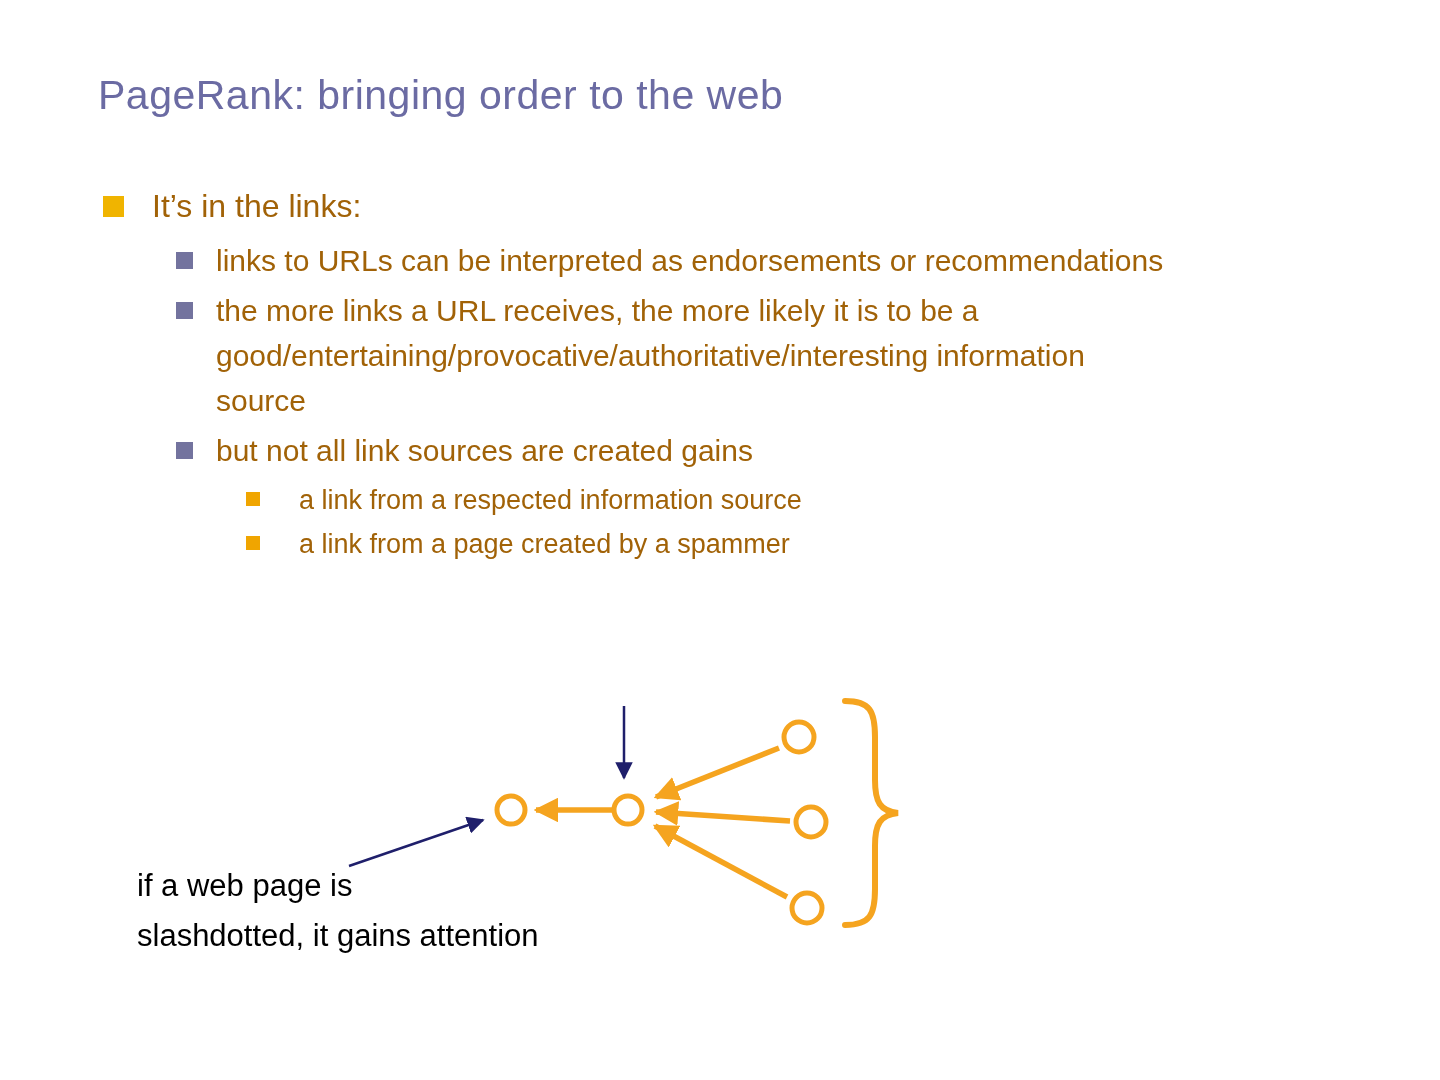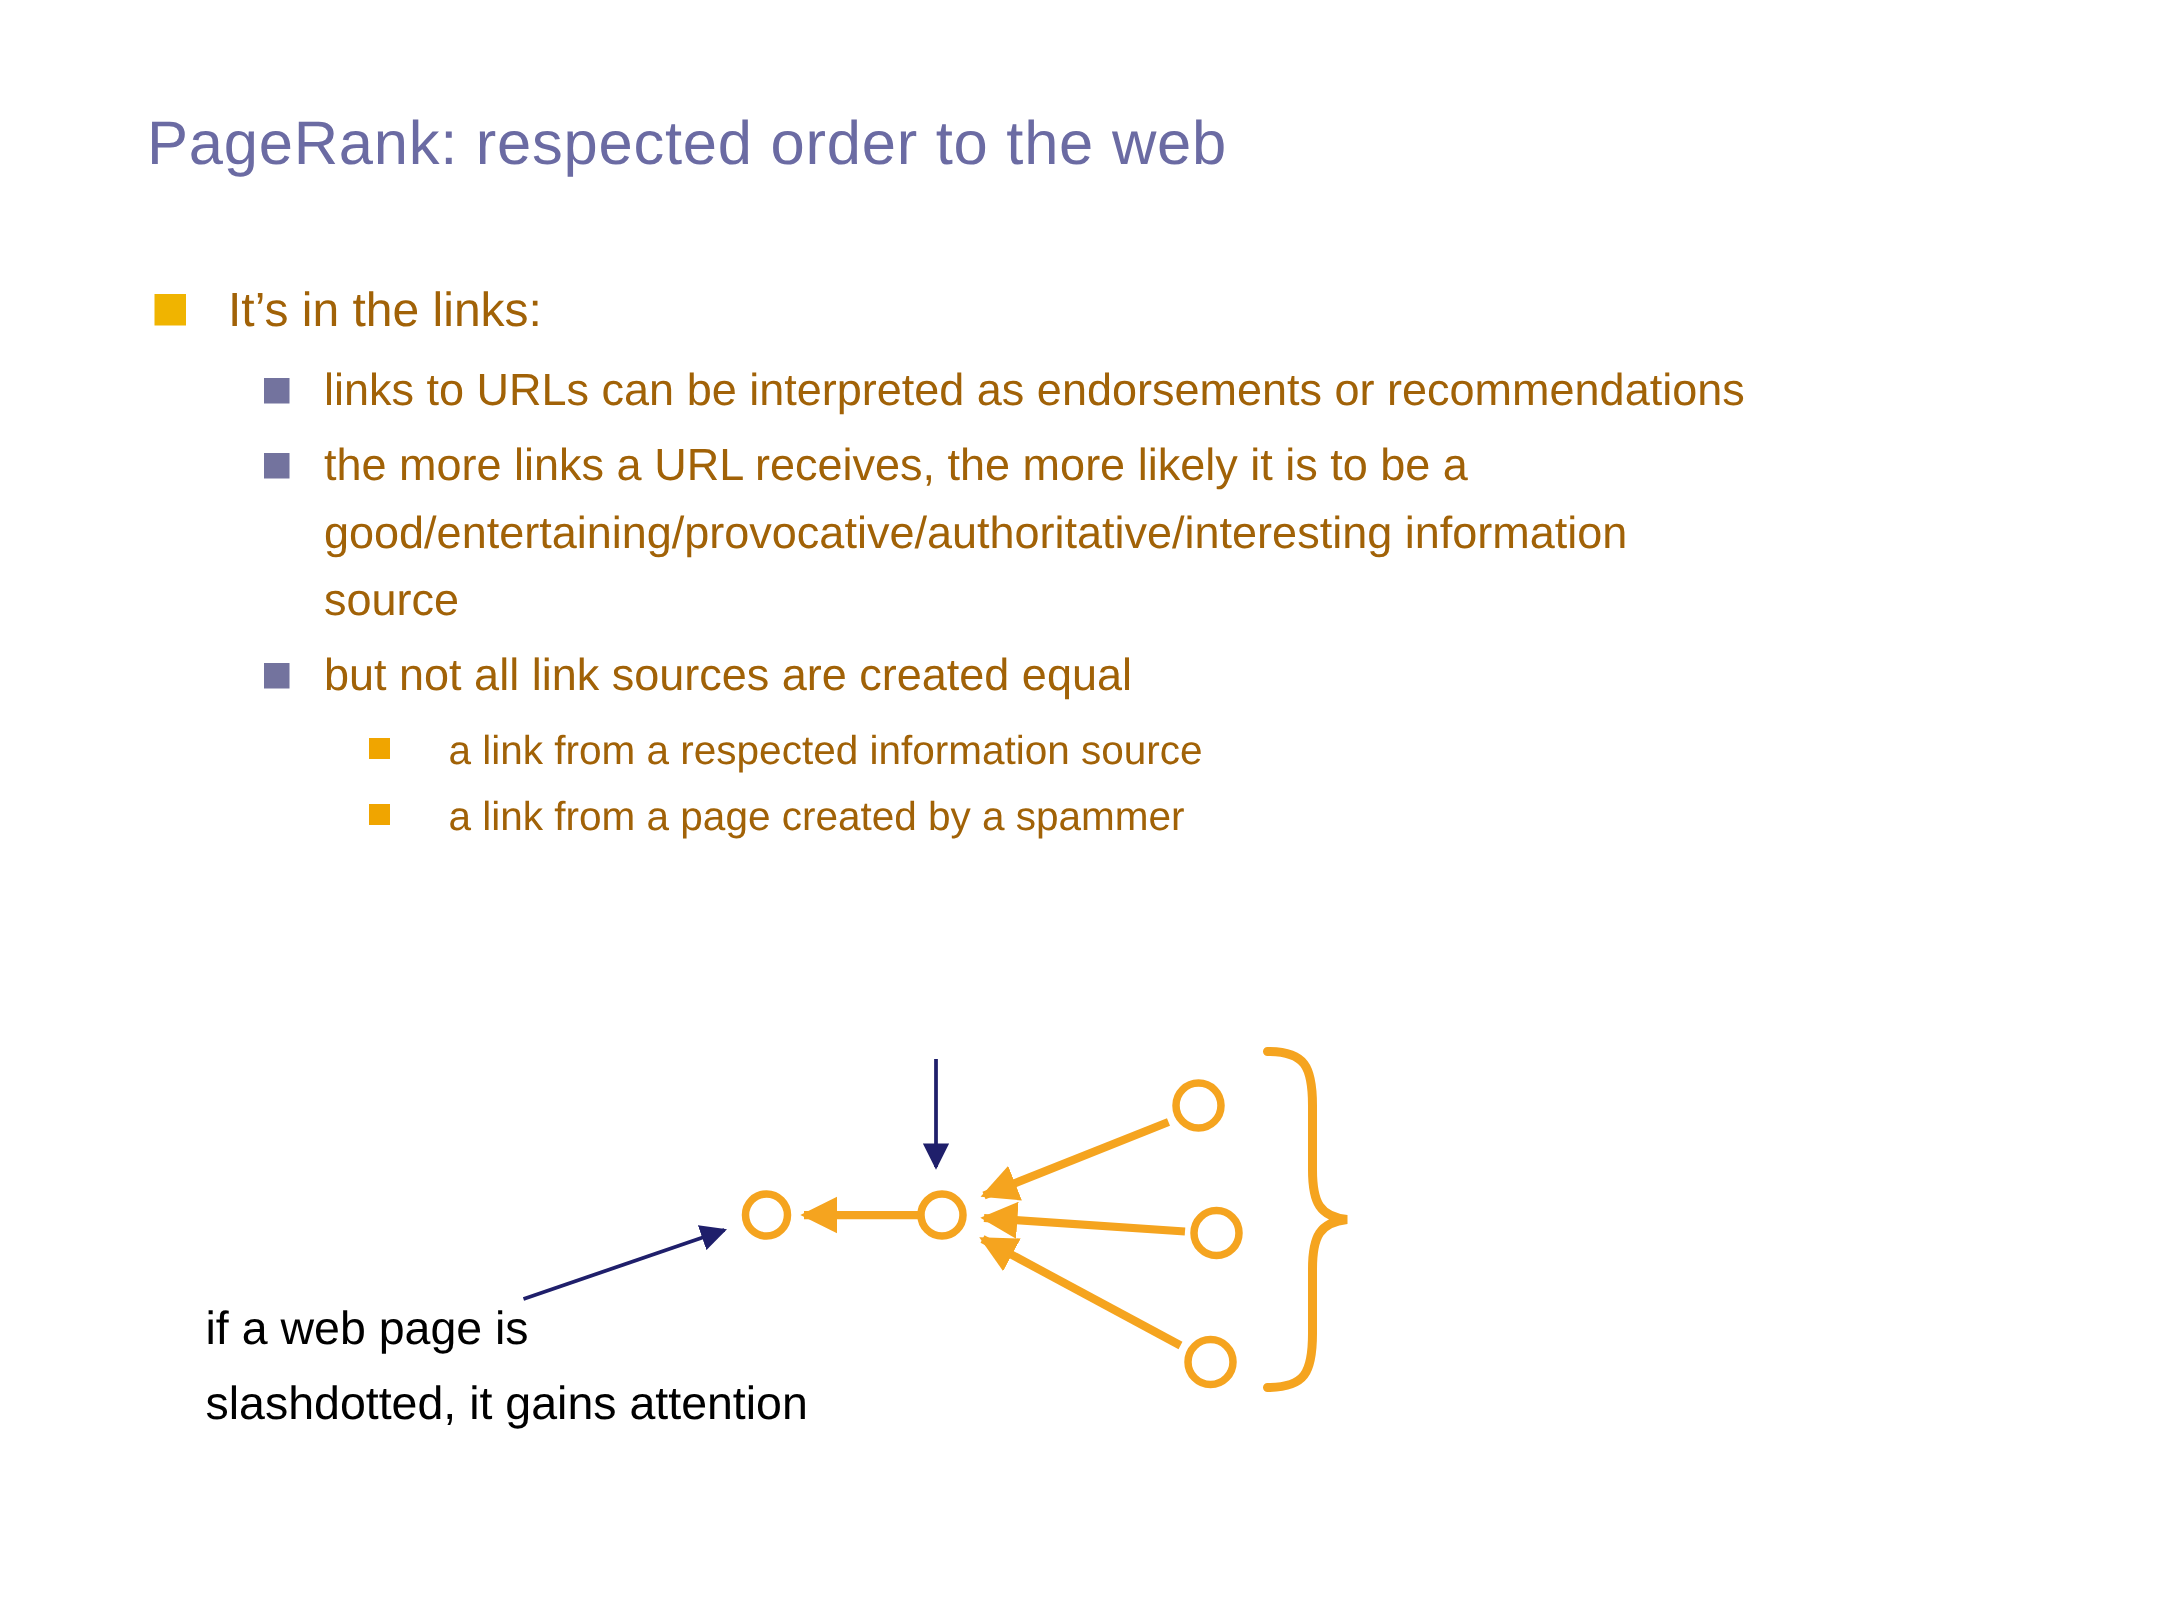--- a/index.html
+++ b/index.html
@@ -61,40 +61,40 @@
   }
   .lbl-top  { left: 433px; top: 650px; }
   .lbl-right{ left: 938px; top: 783px; line-height: 50px; }
   .lbl-left { left: 137px; top: 861px; line-height: 50px; }
 </style>
 </head>
 <body>
 
 <div class="slide">
 
-  <h1 class="title">PageRank: respected order to the web</h1>
+  <h1 class="title">PageRank: bringing order to the web</h1>
 
   <div class="bullets">
     <div class="row l1 row-1">
       <span class="sq"></span>
       <span class="txt">It’s in the links:</span>
     </div>
     <div class="row l2 row-2">
       <span class="sq"></span>
       <span class="txt">links to URLs can be interpreted as endorsements or recommendations</span>
     </div>
     <div class="row l2 row-3">
       <span class="sq"></span>
       <span class="txt">the more links a URL receives, the more likely it is to be a
 good/entertaining/provocative/authoritative/interesting information
 source</span>
     </div>
     <div class="row l2 row-4">
       <span class="sq"></span>
-      <span class="txt">but not all link sources are created equal</span>
+      <span class="txt">but not all link sources are created gains</span>
     </div>
     <div class="row l3 row-5">
       <span class="sq"></span>
       <span class="txt">a link from a respected information source</span>
     </div>
     <div class="row l3 row-6">
       <span class="sq"></span>
       <span class="txt">a link from a page created by a spammer</span>
     </div>
   </div>

